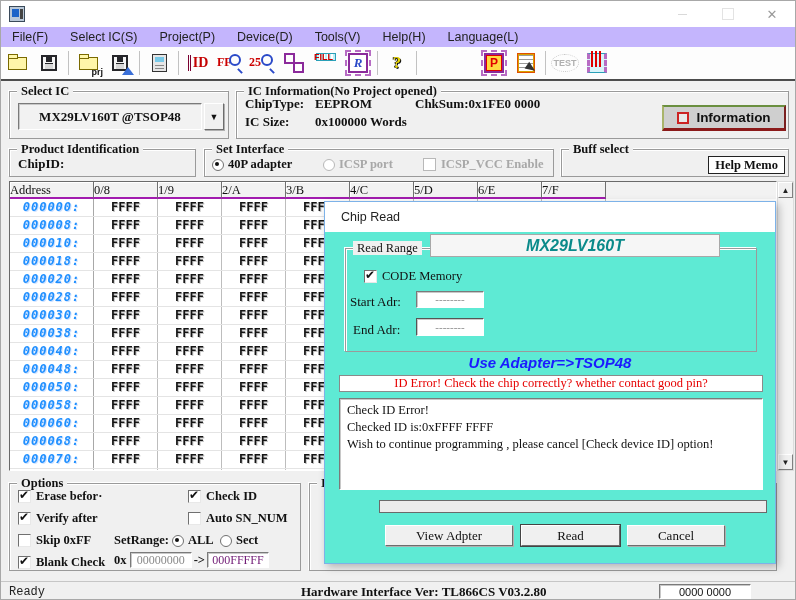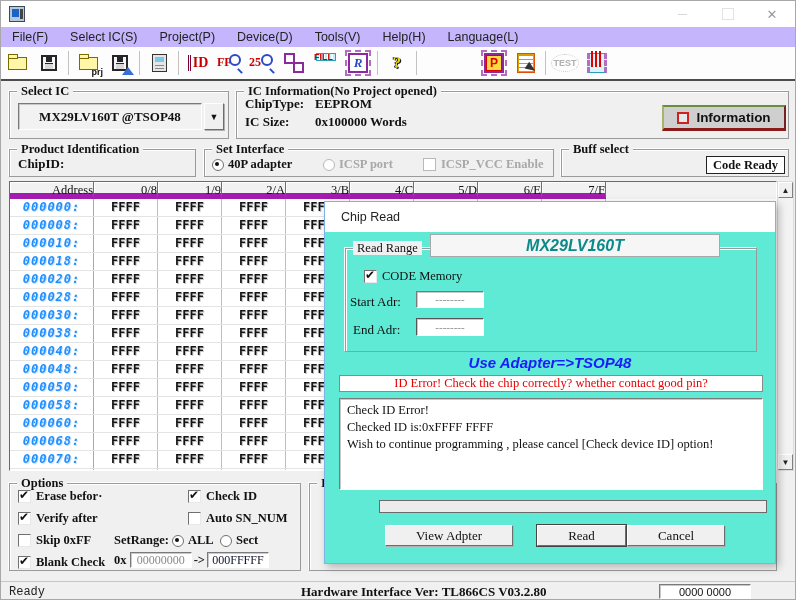--- a/index.html
+++ b/index.html
@@ -78,22 +78,22 @@
       box-sizing:border-box;position:relative;vertical-align:-2px;margin-right:4px;flex:0 0 auto;}
   .rd.on::after{content:"";position:absolute;left:2px;top:2px;width:4px;height:4px;background:#111;border-radius:50%;}
   .dis{color:#a8a8a8;}
   .dis .cb,.dis .rd{border-color:#b8b8b8;}
   .lbl-row{position:absolute;display:flex;align-items:center;white-space:nowrap;font-size:12.5px;font-weight:bold;}
   
   .hex-wrap{position:absolute;left:8px;top:180px;width:768px;height:290px;background:#fff;
       border:1px solid;border-color:#6a6a6a #fff #fff #6a6a6a;box-sizing:border-box;overflow:hidden;}
   .hrow,.hhead{display:flex;height:17px;line-height:16px;}
   .hhead{background:#f2f2f2;}
-  .hcell{border-right:1px solid #707070;border-bottom:6px solid #a21caf;box-shadow:1px 1px 0 #fff inset;
-      text-align:right;font-size:12.5px;box-sizing:border-box;}
+  .hcell{border-right:1px solid #707070;border-bottom:2px solid #a21caf;box-shadow:1px 1px 0 #fff inset;
+      text-align:left;font-size:12.5px;box-sizing:border-box;}
   .hrow{border-bottom:1px solid #e4e4e4;}
   .acell{text-align:center;font-family:"DejaVu Sans Mono",monospace;font-weight:bold;font-size:12px;letter-spacing:1px;
       color:#1e8fff;text-shadow:1px 1px 0 #cfe2ff;border-right:1px solid #a8a8a8;box-sizing:border-box;font-style:italic;}
   .dcell{text-align:center;font-family:"DejaVu Sans Mono",monospace;font-weight:bold;font-size:12px;color:#141414;
       text-shadow:1px 1px 0 #c4c4c4;border-right:1px solid #bdbdbd;box-sizing:border-box;}
   .ascell{flex:1;}
   .w-addr{width:84px;flex:0 0 auto;}
   .w-data{width:64px;flex:0 0 auto;}
   .w-ascii{flex:1;}
   
@@ -232,20 +232,21 @@
     <div class="sunken" style="position:absolute;left:8px;top:11px;width:184px;height:27px;background:#f2f2f2;display:flex;align-items:center;justify-content:center;">
       <span class="bold" style="font-size:13px;">MX29LV160T @TSOP48</span>
     </div>
     <div class="btn3d" style="position:absolute;left:194px;top:11px;width:20px;height:27px;font-size:9px;">▼</div>
   </div>
 
   <div class="grp" style="left:235px;top:90px;width:553px;height:48px;">
     <span class="grp-label">IC Information(No Project opened)</span>
     <span class="txt bold" style="left:8px;top:4px;">ChipType:</span>
     <span class="txt bold" style="left:78px;top:4px;">EEPROM</span>
+    <span class="txt bold" style="left:178px;top:4px;">ChkSum:0x1FE0 0000</span>
     <span class="txt bold" style="left:8px;top:22px;">IC Size:</span>
     <span class="txt bold" style="left:78px;top:22px;">0x100000 Words</span>
     <div style="position:absolute;left:425px;top:13px;width:124px;height:26px;background:#cfcfcf;
                 border-top:2px solid #6a8f3f;border-left:2px solid #a9b46a;border-right:2px solid #7a1f1f;border-bottom:3px solid #8b1a1a;
                 display:flex;align-items:center;justify-content:center;box-sizing:border-box;">
       <span style="width:12px;height:12px;border:2px dashed #c22;margin-right:7px;background:#e8e8e8;box-sizing:border-box;"></span>
       <span class="bold" style="font-family:'Liberation Sans',sans-serif;font-size:13.5px;">Information</span>
     </div>
   </div>
 
@@ -265,21 +266,21 @@
       <span>ICSP port</span>
     </span>
     <span class="lbl-row dis" style="left:218px;top:7px;">
       <span class="cb"></span>
       <span>ICSP_VCC Enable</span>
     </span>
   </div>
 
   <div class="grp" style="left:560px;top:148px;width:228px;height:28px;">
     <span class="grp-label">Buff select</span>
-    <div style="position:absolute;right:3px;top:6px;background:#fff;border:1px solid #222;padding:0 6px;font-weight:bold;font-size:12.5px;line-height:16px;">Code Ready</div>
+    <div style="position:absolute;right:3px;top:6px;background:#fff;border:1px solid #222;padding:0 6px;font-weight:bold;font-size:12.5px;line-height:16px;">Help Memo</div>
   </div>
 
   <div class="hex-wrap">
     <div class="hhead" id="hex-header">
         <div class="hcell w-addr">Address</div>
         <div class="hcell w-data">0/8</div>
         <div class="hcell w-data">1/9</div>
         <div class="hcell w-data">2/A</div>
         <div class="hcell w-data">3/B</div>
         <div class="hcell w-data">4/C</div>
@@ -518,21 +519,21 @@
       <span>SetRange:</span>&nbsp;
       <span class="rd on"></span>
       <span>ALL</span>&nbsp;&nbsp;
       <span class="rd"></span>
       <span>Sect</span>
     </span>
     <span class="lbl-row" style="left:104px;top:68px;">
       <span>0x</span>&nbsp;
       <span class="sunken" style="width:62px;height:16px;text-align:center;color:#8a8a8a;font-weight:normal;font-size:12px;line-height:14px;">00000000</span>
       <span style="margin:0 2px;">-&gt;</span>
-      <span class="sunken" style="width:62px;height:16px;text-align:center;color:#0f172a;font-weight:normal;font-size:12px;line-height:14px;">000FFFFF</span>
+      <span class="sunken" style="width:62px;height:16px;text-align:center;color:#701a75;font-weight:normal;font-size:12px;line-height:14px;">000FFFFF</span>
     </span>
   </div>
 
   <div class="grp" style="left:308px;top:482px;width:468px;height:88px;">
     <span class="grp-label">IC</span>
   </div>
 
   <div class="statusbar">
     <span class="status-ready">Ready</span>
     <span class="status-hw">Hardware Interface Ver: TL866CS V03.2.80</span>
@@ -568,17 +569,17 @@
 
     <div class="msg-box sunken">
       <div>Check ID Error!</div>
       <div>Checked ID is:0xFFFF FFFF</div>
       <div>Wish to continue programming , please cancel [Check device ID] option!</div>
     </div>
 
     <div class="progress"></div>
 
     <div class="btn3d dlg-btn" style="left:60px;width:128px;">View Adpter</div>
-    <div class="btn3d dlg-btn default" style="left:212px;width:89px;">Read</div>
+    <div class="btn3d dlg-btn default" style="left:196px;width:99px;">Read</div>
     <div class="btn3d dlg-btn" style="left:302px;width:98px;">Cancel</div>
   </div>
 
 </div>
 
 </body></html>

